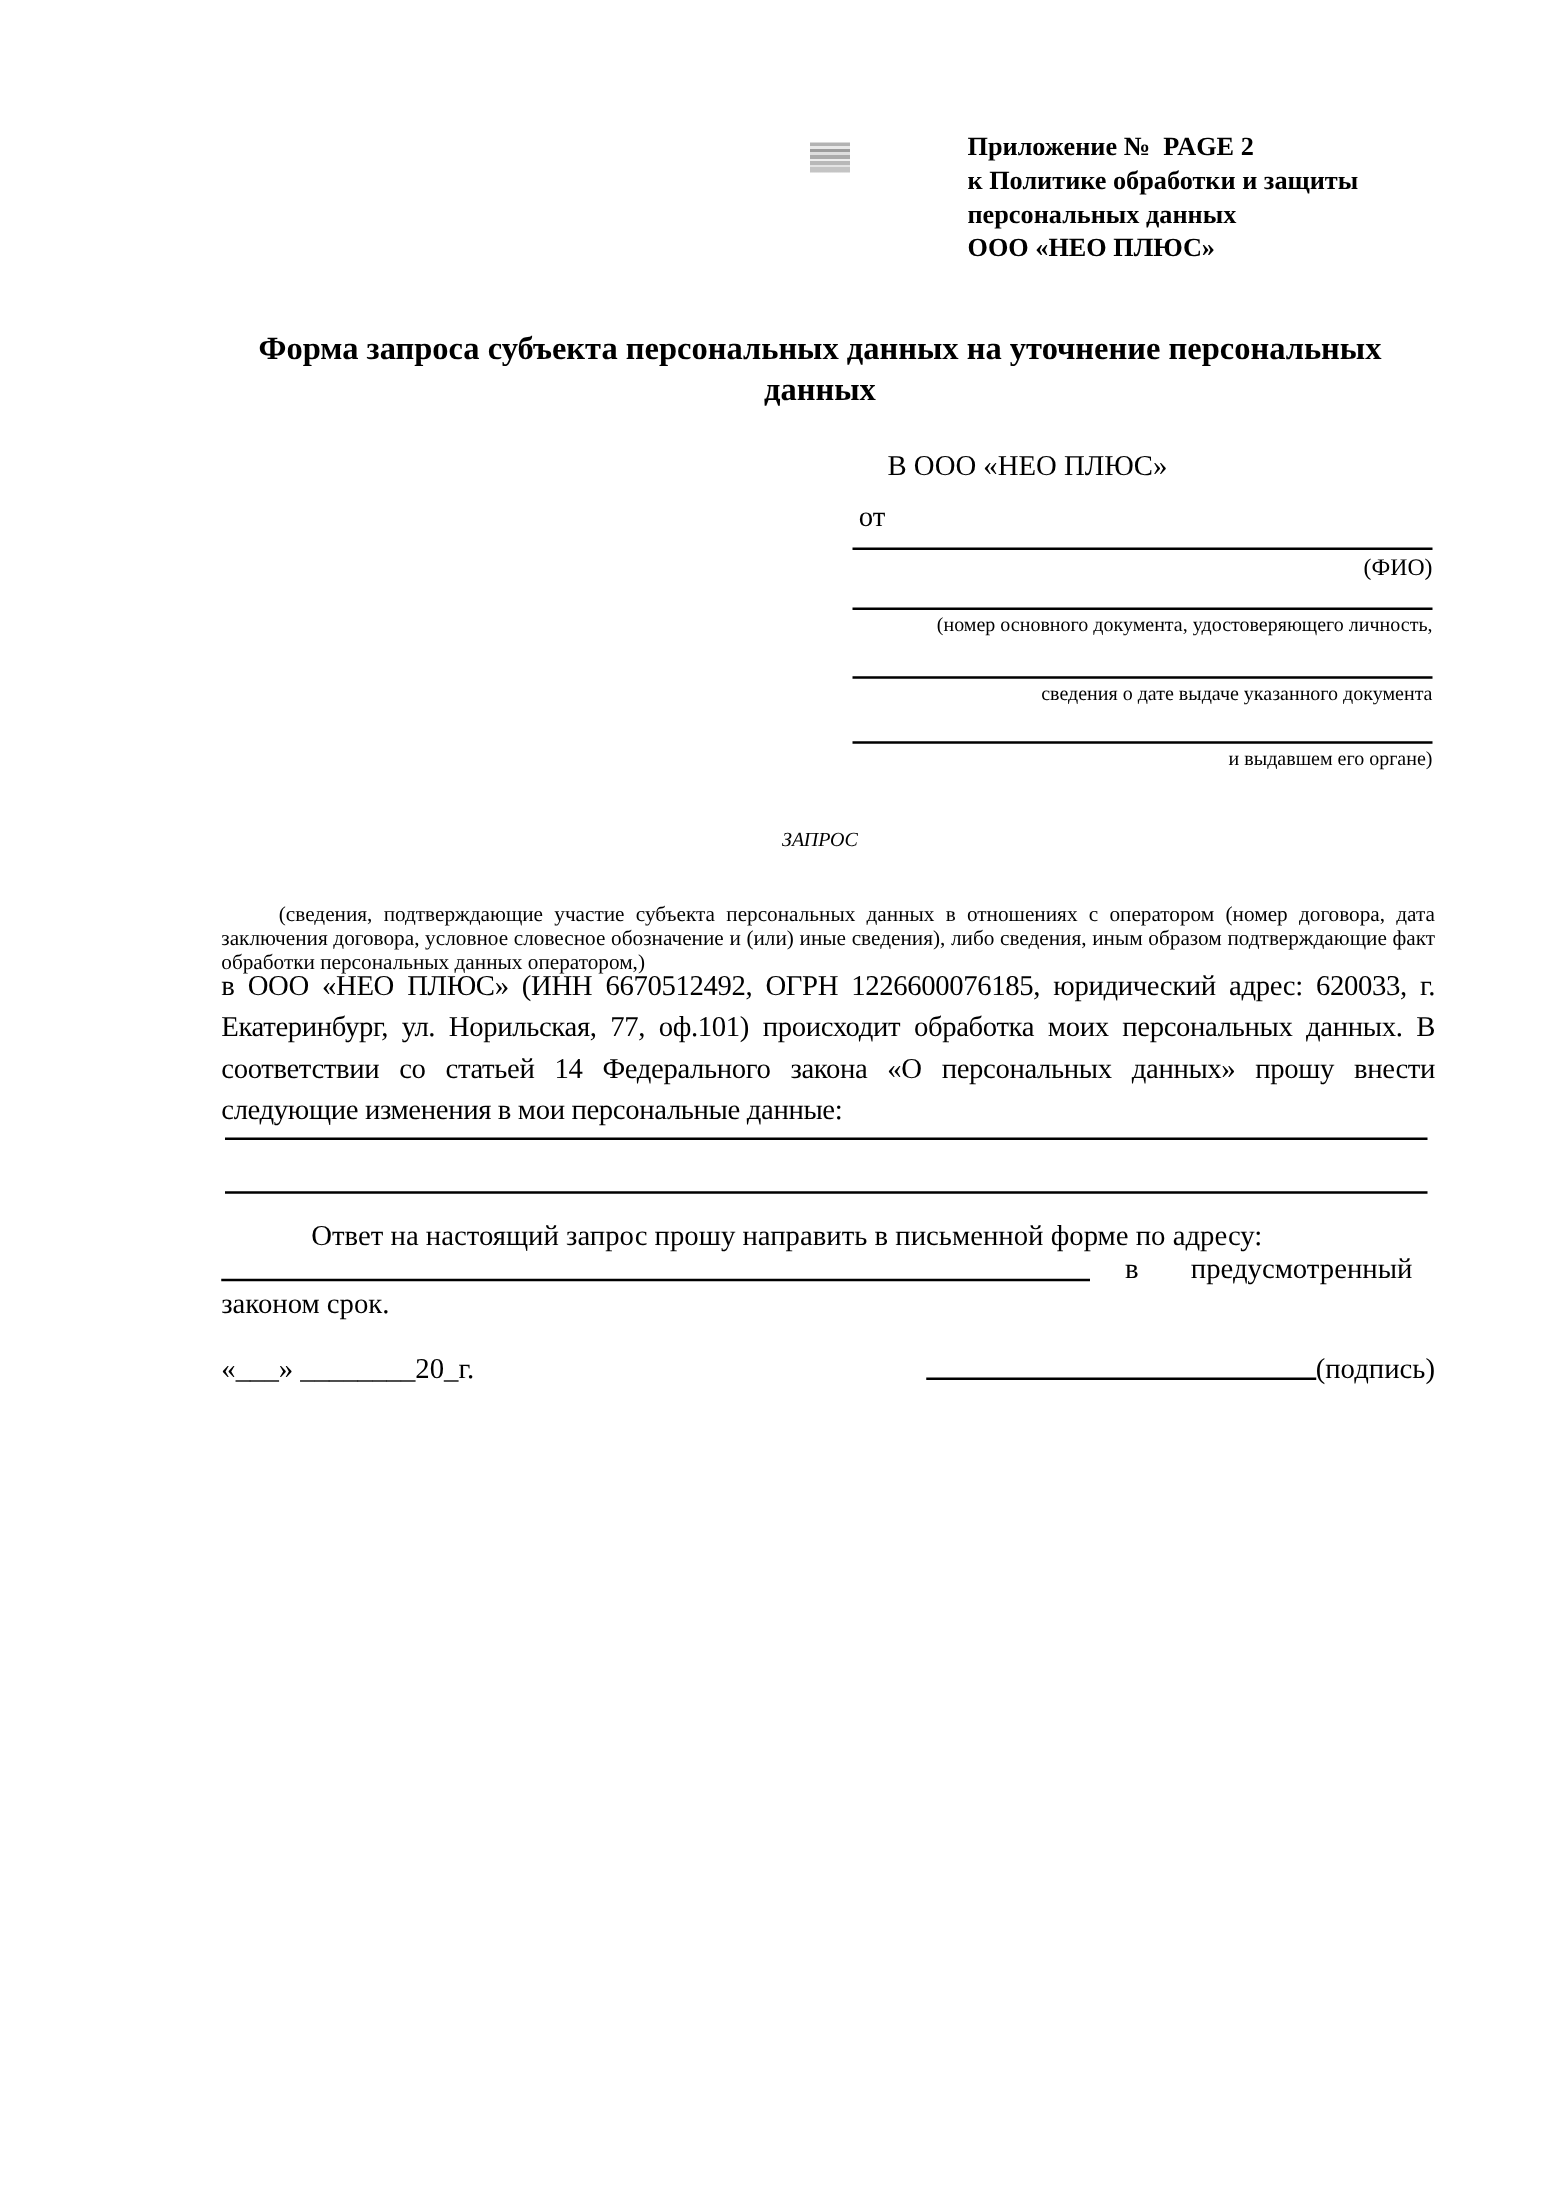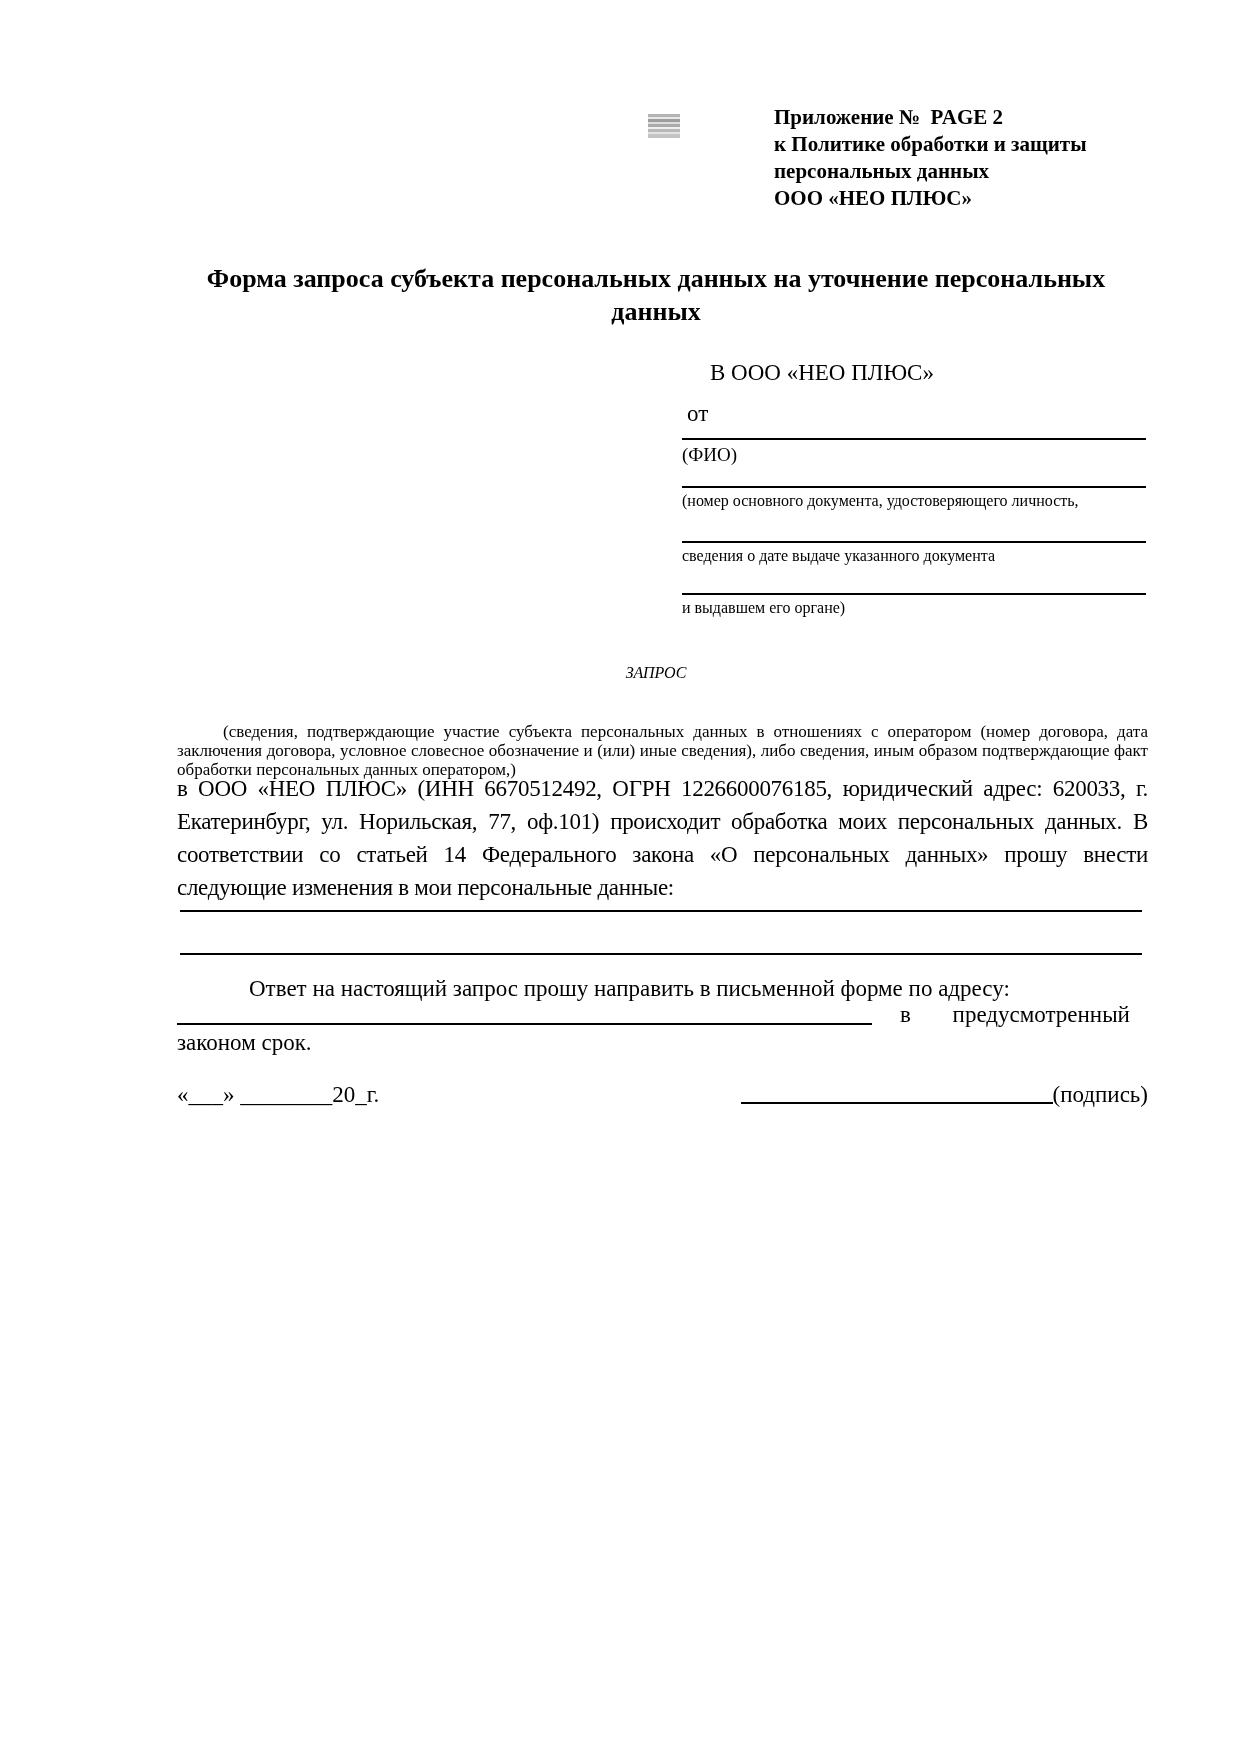--- a/index.html
+++ b/index.html
@@ -69,21 +69,21 @@
     position: absolute;
     left: 682px;
     width: 464px;
     height: 0;
     border-bottom: 2px solid #000;
   }
   .field-caption {
     position: absolute;
     left: 682px;
     width: 464px;
-    text-align: left;
+    text-align: right;
     font-size: 16px;
   }
   .cap-fio { font-size: 19px; }
 
   
   .intro-row {
     position: absolute;
     left: 177px;
     top: 692px;
     width: 971px;

